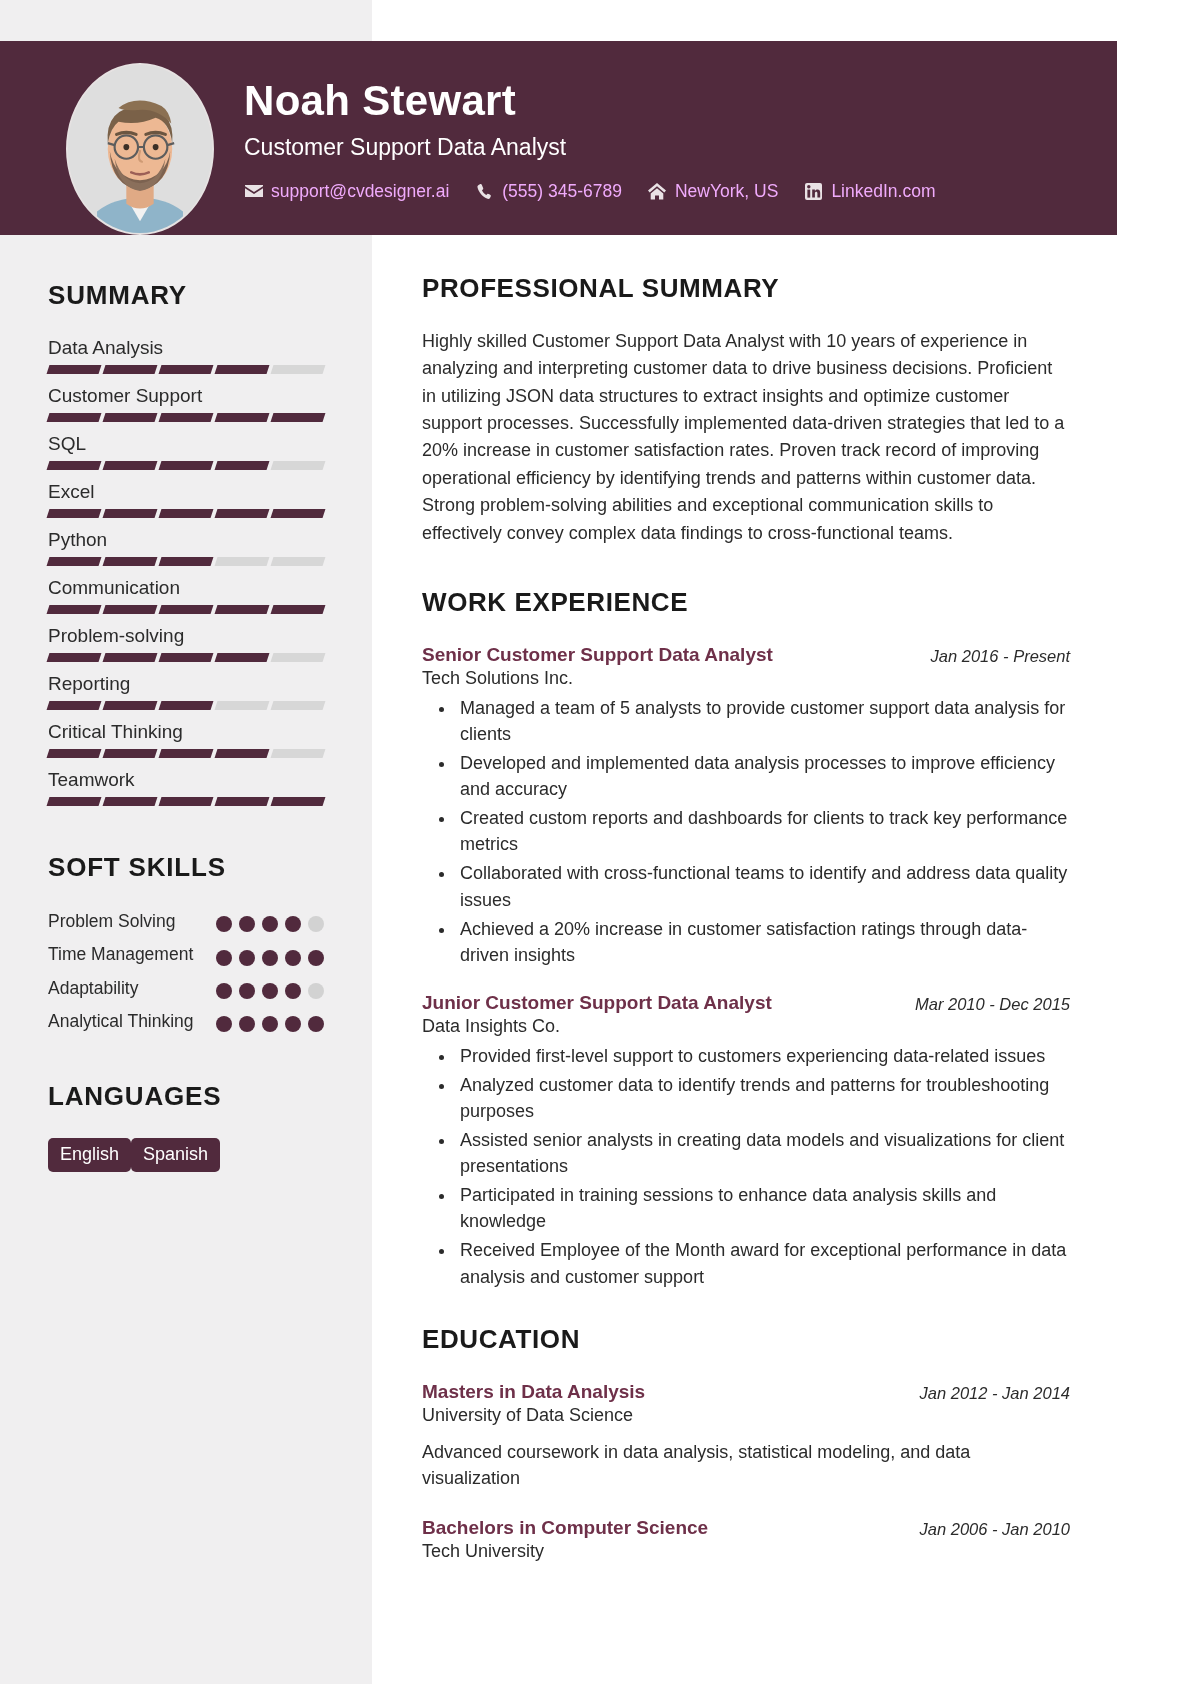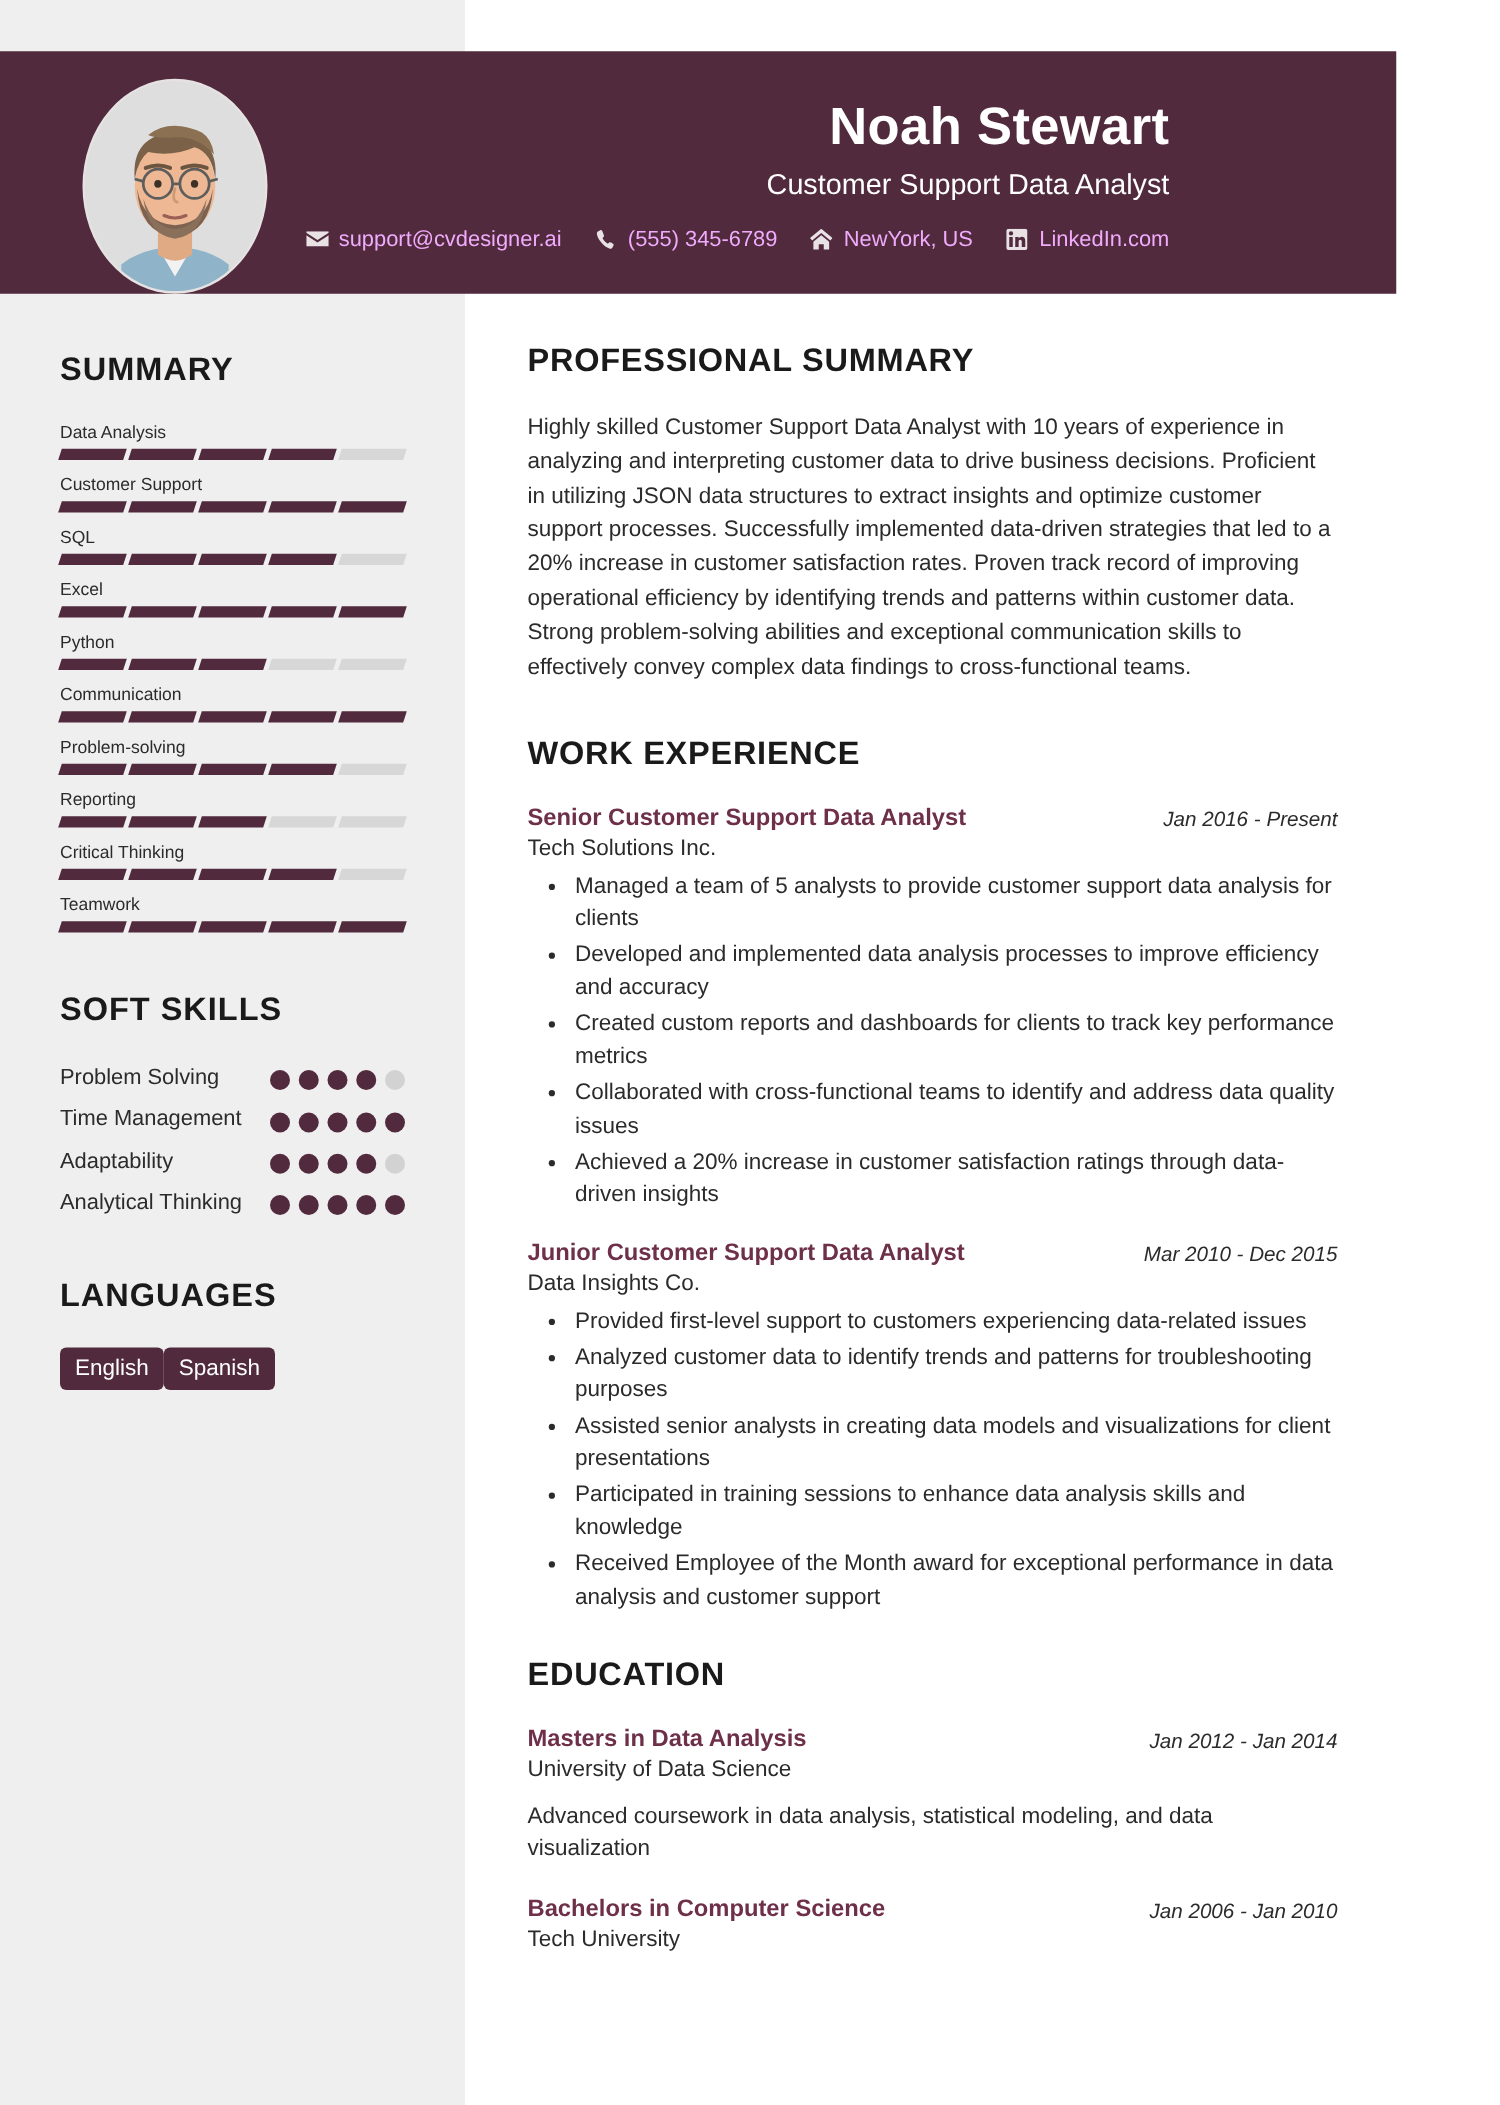--- a/index.html
+++ b/index.html
@@ -30,21 +30,20 @@
 
   
   .header {
     position: absolute;
     left: 0; top: 41px;
     width: 1117px;
     height: 194px;
     background: #512a3d;
     display: flex;
     align-items: center;
-    text-align: right;
   }
 
   .avatar-wrap {
     position: absolute;
     left: 66px;
     top: 22px;
     width: 148px;
     height: 172px;
   }
   .avatar {
@@ -112,21 +111,21 @@
     font-size: 26px;
     font-weight: bold;
     letter-spacing: 0.8px;
     color: #1a1a1a;
     margin-bottom: 26px;
   }
   .side-head.second { margin-top: 46px; }
 
   .skill { margin-bottom: 11px; }
   .skill-name {
-    font-size: 14px;
+    font-size: 19px;
     color: #2b2b2b;
     margin-bottom: 6px;
   }
   .skill-bar {
     display: flex;
     gap: 4px;
     height: 9px;
   }
   .seg {
     flex: 1;

